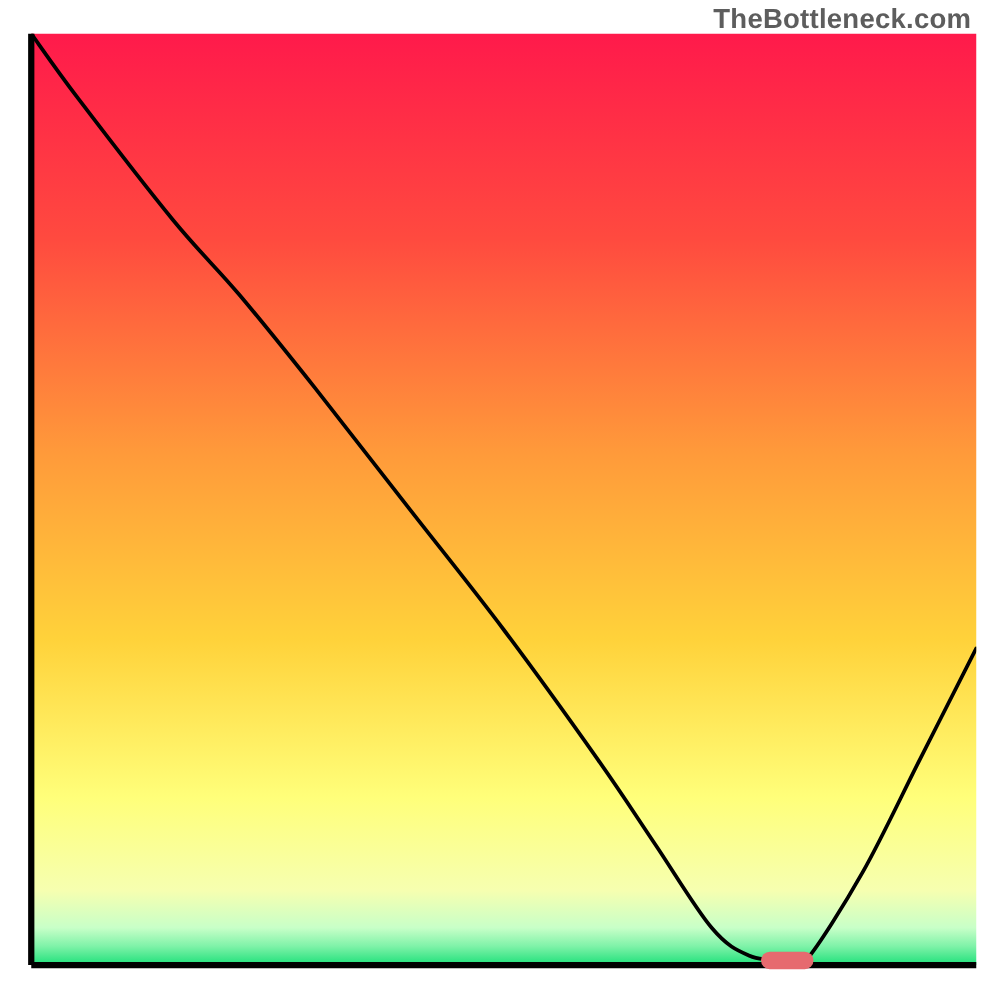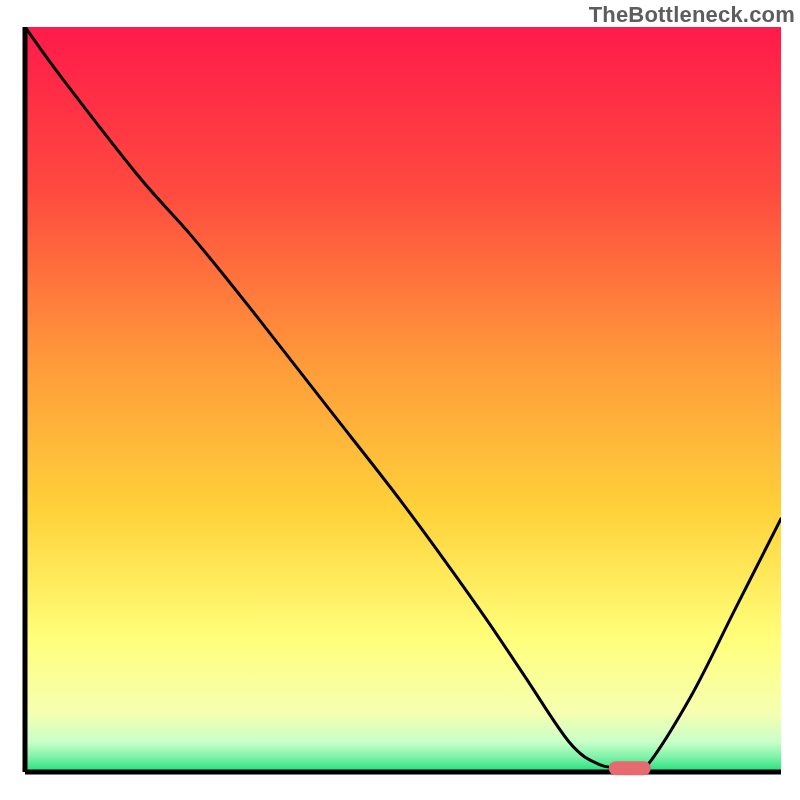--- a/index.html
+++ b/index.html
@@ -5,21 +5,21 @@
   * { margin: 0; padding: 0; box-sizing: border-box; }
   html, body { width: 800px; height: 800px; overflow: hidden; background: #fff; }
   .canvas {
     position: relative;
     width: 800px;
     height: 800px;
   }
   .watermark {
     position: absolute;
     top: 2px;
-    right: 5px;
+    right: 23px;
     font-family: Arial, Helvetica, sans-serif;
     font-size: 22px;
     font-weight: 600;
     color: #5d5d5d;
     letter-spacing: 0.2px;
   }
   .plot {
     position: absolute;
     left: 0; top: 0;
     width: 800px; height: 800px;

